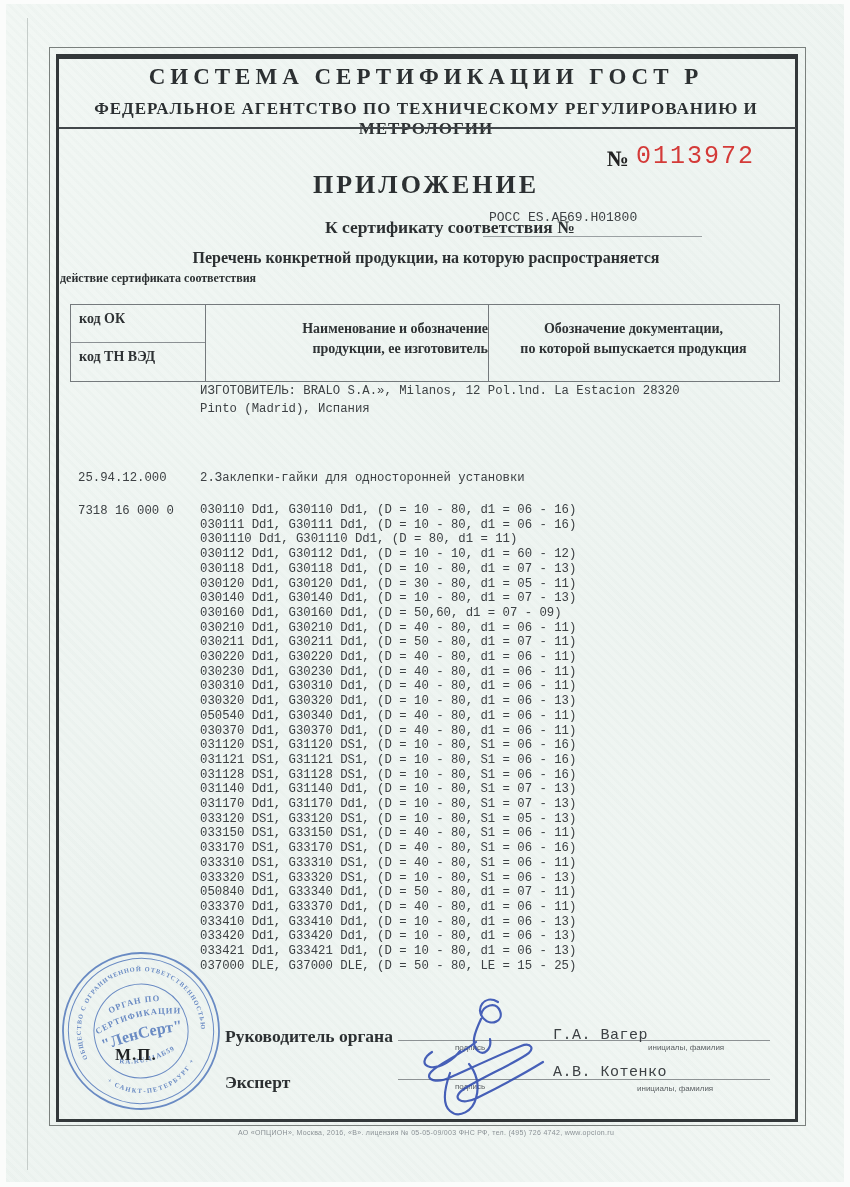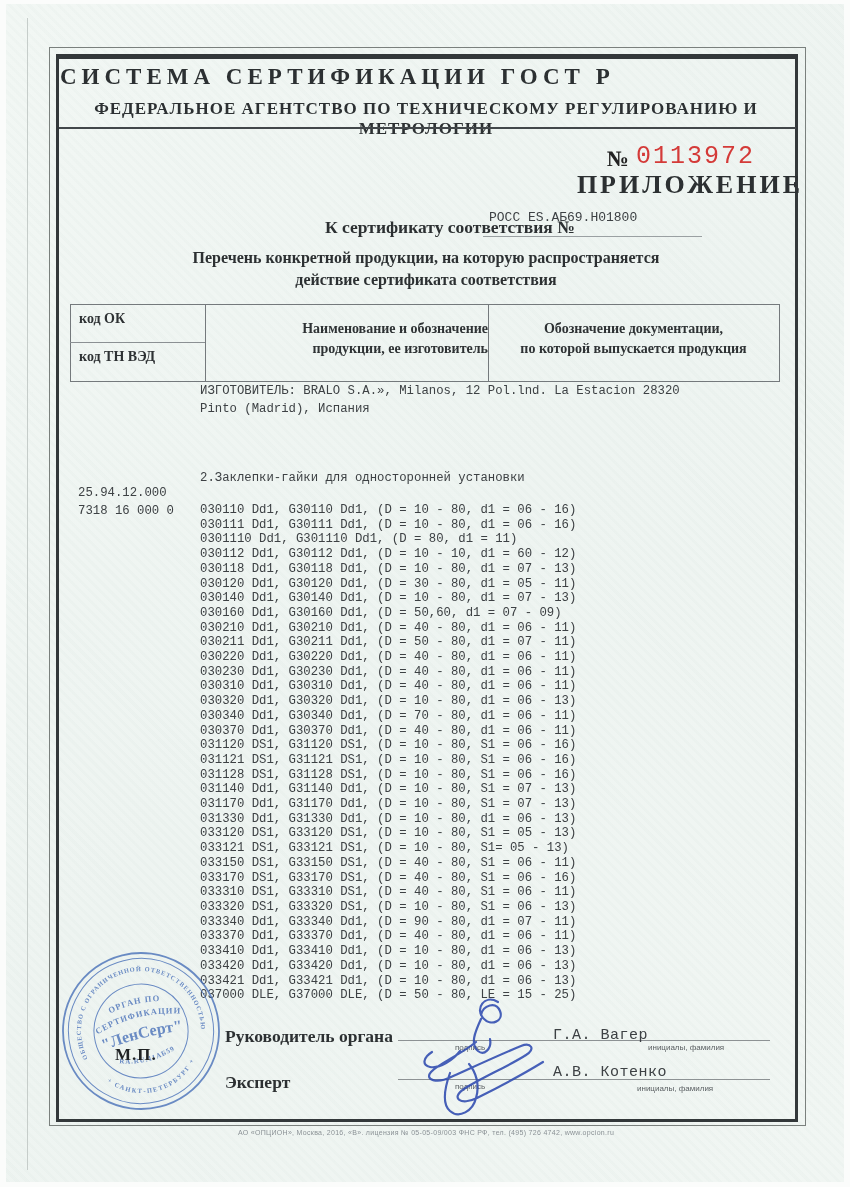--- a/index.html
+++ b/index.html
@@ -8,46 +8,46 @@
   .abs{position:absolute;}
   #paper{left:6px;top:4px;width:838px;height:1178px;
          background:linear-gradient(135deg,#f2f7f4 0%,#eef4f1 50%,#f1f6f3 100%);}
   #paper-texture{left:6px;top:4px;width:838px;height:1178px;
     background:repeating-linear-gradient(45deg, rgba(170,195,185,0.05) 0 3px, rgba(255,255,255,0) 3px 7px);}
   #page-edge{left:27px;top:18px;width:1px;height:1152px;background:#c6cdca;}
   #outer-frame{left:49px;top:47px;width:755px;height:1077px;border:1px solid #7a807d;}
   #inner-frame{left:56px;top:54px;width:736px;height:1060px;border:3px solid #33383a;border-top-width:5px;}
   .serifb{font-family:"Liberation Serif", serif;font-weight:bold;color:#2c3032;}
   .mono{font-family:"Liberation Mono","DejaVu Sans Mono", monospace;color:#3d4144;}
-  #sys-title{left:60px;top:64px;width:732px;font-size:23px;letter-spacing:5px;}
+  #sys-title{left:60px;top:64px;width:732px;text-align:center;font-size:23px;letter-spacing:5px;}
   #agency-title{left:60px;top:99px;width:732px;text-align:center;font-size:17px;letter-spacing:1px;}
   #header-sep{left:59px;top:127px;width:737px;height:2px;background:#42474a;}
   #form-no-sign{left:607px;top:146px;font-size:22px;color:#222;font-weight:bold;}
   #form-no-value{left:636px;top:142px;font-size:25px;color:#d43a38;letter-spacing:2px;}
-  #doc-title{left:60px;top:170px;width:732px;text-align:right;font-size:26px;letter-spacing:3px;margin-left:11px;}
+  #doc-title{left:60px;top:170px;width:732px;text-align:center;font-size:26px;letter-spacing:3px;}
   #cert-label{left:325px;top:217px;font-size:17.5px;font-weight:600;color:#2c3032;}
   #cert-value{left:489px;top:210px;font-size:13px;}
   #cert-line{left:483px;top:236px;width:219px;height:1px;background:#9aa0a2;}
   #subtitle1{left:60px;top:249px;width:732px;text-align:center;font-size:16px;}
-  #subtitle2{left:60px;top:271px;width:732px;text-align:center;font-size:16px;}
+  #subtitle2{left:60px;top:271px;width:732px;font-size:12px;}
   
   #tbl{left:70px;top:304px;width:708px;height:76px;border:1px solid #74797c;}
   #tbl-v1{left:205px;top:304px;width:1px;height:77px;background:#74797c;}
   #tbl-v2{left:488px;top:304px;width:1px;height:77px;background:#74797c;}
   #tbl-h1{left:70px;top:342px;width:135px;height:1px;background:#8b9093;}
   .tbl-txt{font-size:14px;font-weight:600;color:#2e3234;text-align:center;}
   #th-ok{left:79px;top:311px;}
   #th-tnved{left:79px;top:349px;}
   #th-c2{left:206px;top:319px;width:282px;text-align:right;line-height:20px;}
   #th-c3{left:489px;top:319px;width:289px;text-align:center;line-height:20px;}
   
   .bodyline{font-size:12.3px;line-height:14.7px;white-space:pre;}
   #maker1{left:200px;top:384px;}
   #maker2{left:200px;top:402px;}
-  #code-ok{left:78px;top:471px;margin-top:15px;}
+  #code-ok{left:78px;top:471px;}
   #sect-name{left:200px;top:471px;}
   #code-tnved{left:78px;top:504px;}
   #product-list{left:200px;top:503px;}
   #product-list .pl{font-family:"Liberation Mono","DejaVu Sans Mono", monospace;color:#3d4144;
      font-size:12.3px;line-height:14.7px;white-space:pre;}
   
   #role-head{left:225px;top:1026px;font-size:17.5px;}
   #role-expert{left:225px;top:1066px;font-size:17.5px;margin-top:6px;}
   .sig-line{height:1px;background:#8d9294;}
   #sig-line1{left:398px;top:1040px;width:372px;}
@@ -115,35 +115,33 @@
     <div class="pl">030118 Dd1, G30118 Dd1, (D = 10 - 80, d1 = 07 - 13)</div>
     <div class="pl">030120 Dd1, G30120 Dd1, (D = 30 - 80, d1 = 05 - 11)</div>
     <div class="pl">030140 Dd1, G30140 Dd1, (D = 10 - 80, d1 = 07 - 13)</div>
     <div class="pl">030160 Dd1, G30160 Dd1, (D = 50,60, d1 = 07 - 09)</div>
     <div class="pl">030210 Dd1, G30210 Dd1, (D = 40 - 80, d1 = 06 - 11)</div>
     <div class="pl">030211 Dd1, G30211 Dd1, (D = 50 - 80, d1 = 07 - 11)</div>
     <div class="pl">030220 Dd1, G30220 Dd1, (D = 40 - 80, d1 = 06 - 11)</div>
     <div class="pl">030230 Dd1, G30230 Dd1, (D = 40 - 80, d1 = 06 - 11)</div>
     <div class="pl">030310 Dd1, G30310 Dd1, (D = 40 - 80, d1 = 06 - 11)</div>
     <div class="pl">030320 Dd1, G30320 Dd1, (D = 10 - 80, d1 = 06 - 13)</div>
-    <div class="pl">030340 Dd1, G30340 Dd1, (D = 70 - 80, d1 = 06 - 11)</div>
+    <div class="pl">050540 Dd1, G30340 Dd1, (D = 40 - 80, d1 = 06 - 11)</div>
     <div class="pl">030370 Dd1, G30370 Dd1, (D = 40 - 80, d1 = 06 - 11)</div>
     <div class="pl">031120 DS1, G31120 DS1, (D = 10 - 80, S1 = 06 - 16)</div>
     <div class="pl">031121 DS1, G31121 DS1, (D = 10 - 80, S1 = 06 - 16)</div>
     <div class="pl">031128 DS1, G31128 DS1, (D = 10 - 80, S1 = 06 - 16)</div>
     <div class="pl">031140 Dd1, G31140 Dd1, (D = 10 - 80, S1 = 07 - 13)</div>
     <div class="pl">031170 Dd1, G31170 Dd1, (D = 10 - 80, S1 = 07 - 13)</div>
-    <div class="pl">031330 Dd1, G31330 Dd1, (D = 10 - 80, d1 = 06 - 13)</div>
     <div class="pl">033120 DS1, G33120 DS1, (D = 10 - 80, S1 = 05 - 13)</div>
-    <div class="pl">033121 DS1, G33121 DS1, (D = 10 - 80, S1= 05 - 13)</div>
     <div class="pl">033150 DS1, G33150 DS1, (D = 40 - 80, S1 = 06 - 11)</div>
     <div class="pl">033170 DS1, G33170 DS1, (D = 40 - 80, S1 = 06 - 16)</div>
     <div class="pl">033310 DS1, G33310 DS1, (D = 40 - 80, S1 = 06 - 11)</div>
     <div class="pl">033320 DS1, G33320 DS1, (D = 10 - 80, S1 = 06 - 13)</div>
-    <div class="pl">033340 Dd1, G33340 Dd1, (D = 90 - 80, d1 = 07 - 11)</div>
+    <div class="pl">050840 Dd1, G33340 Dd1, (D = 50 - 80, d1 = 07 - 11)</div>
     <div class="pl">033370 Dd1, G33370 Dd1, (D = 40 - 80, d1 = 06 - 11)</div>
     <div class="pl">033410 Dd1, G33410 Dd1, (D = 10 - 80, d1 = 06 - 13)</div>
     <div class="pl">033420 Dd1, G33420 Dd1, (D = 10 - 80, d1 = 06 - 13)</div>
     <div class="pl">033421 Dd1, G33421 Dd1, (D = 10 - 80, d1 = 06 - 13)</div>
     <div class="pl">037000 DLE, G37000 DLE, (D = 50 - 80, LE = 15 - 25)</div>
   </div>
 
 <svg class="abs" style="left:46px;top:936px" width="190" height="190" viewBox="0 0 190 190">
   <g transform="rotate(-14 95 95)" opacity="0.82">
     <circle cx="95" cy="95" r="78" fill="none" stroke="#4d74ba" stroke-width="1.8"></circle>

